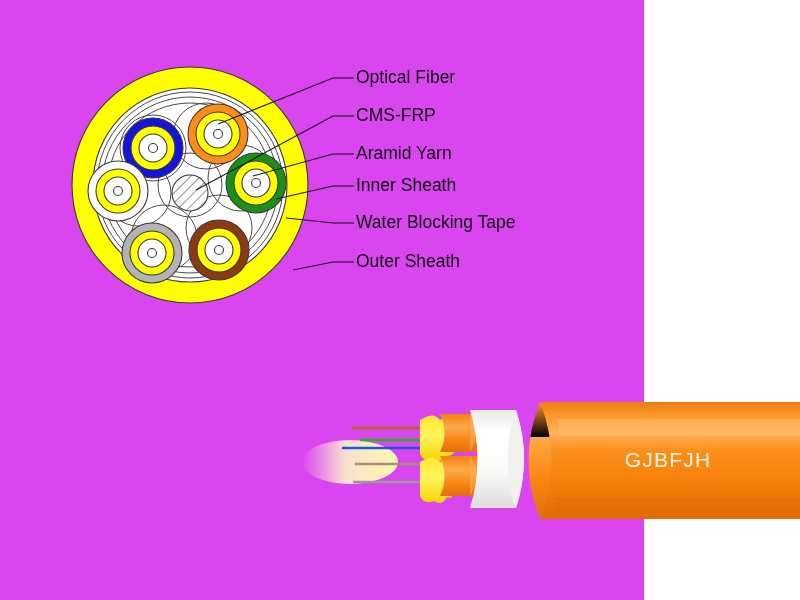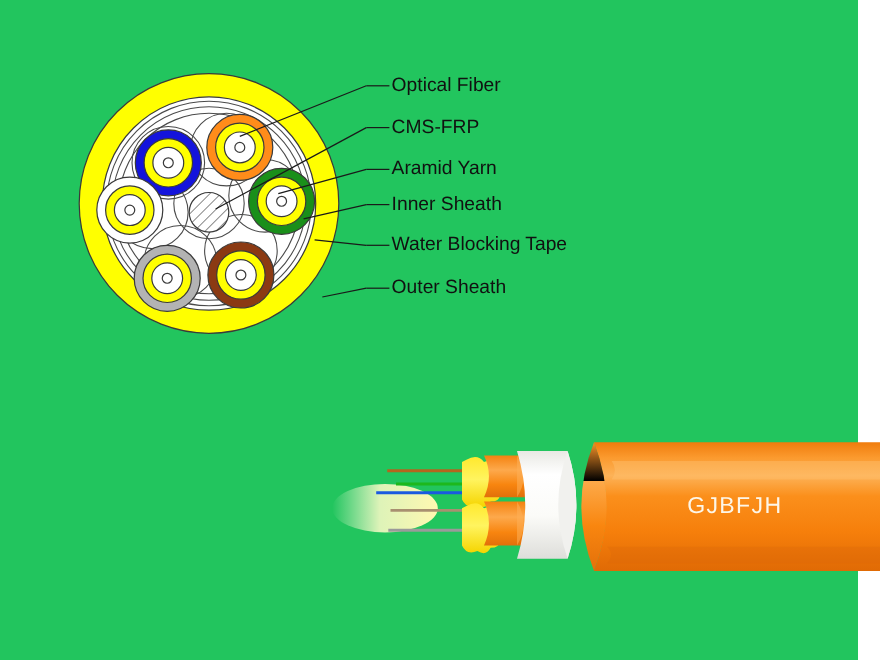--- a/index.html
+++ b/index.html
@@ -11,23 +11,23 @@
   body {
     width: 800px;
     height: 600px;
     position: relative;
     overflow: hidden;
     font-family: "Liberation Sans", sans-serif;
   }
   #stage {
     position: absolute;
     left: 0; top: 0;
-    width: 780px;
+    width: 644px;
     height: 600px;
-    background: #22c55e;
+    background: #d946ef;
   }
   svg.figure {
     position: absolute;
     left: 0; top: 0;
     width: 800px;
     height: 600px;
     display: block;
   }
   .callout-text {
     font-family: "Liberation Sans", sans-serif;

